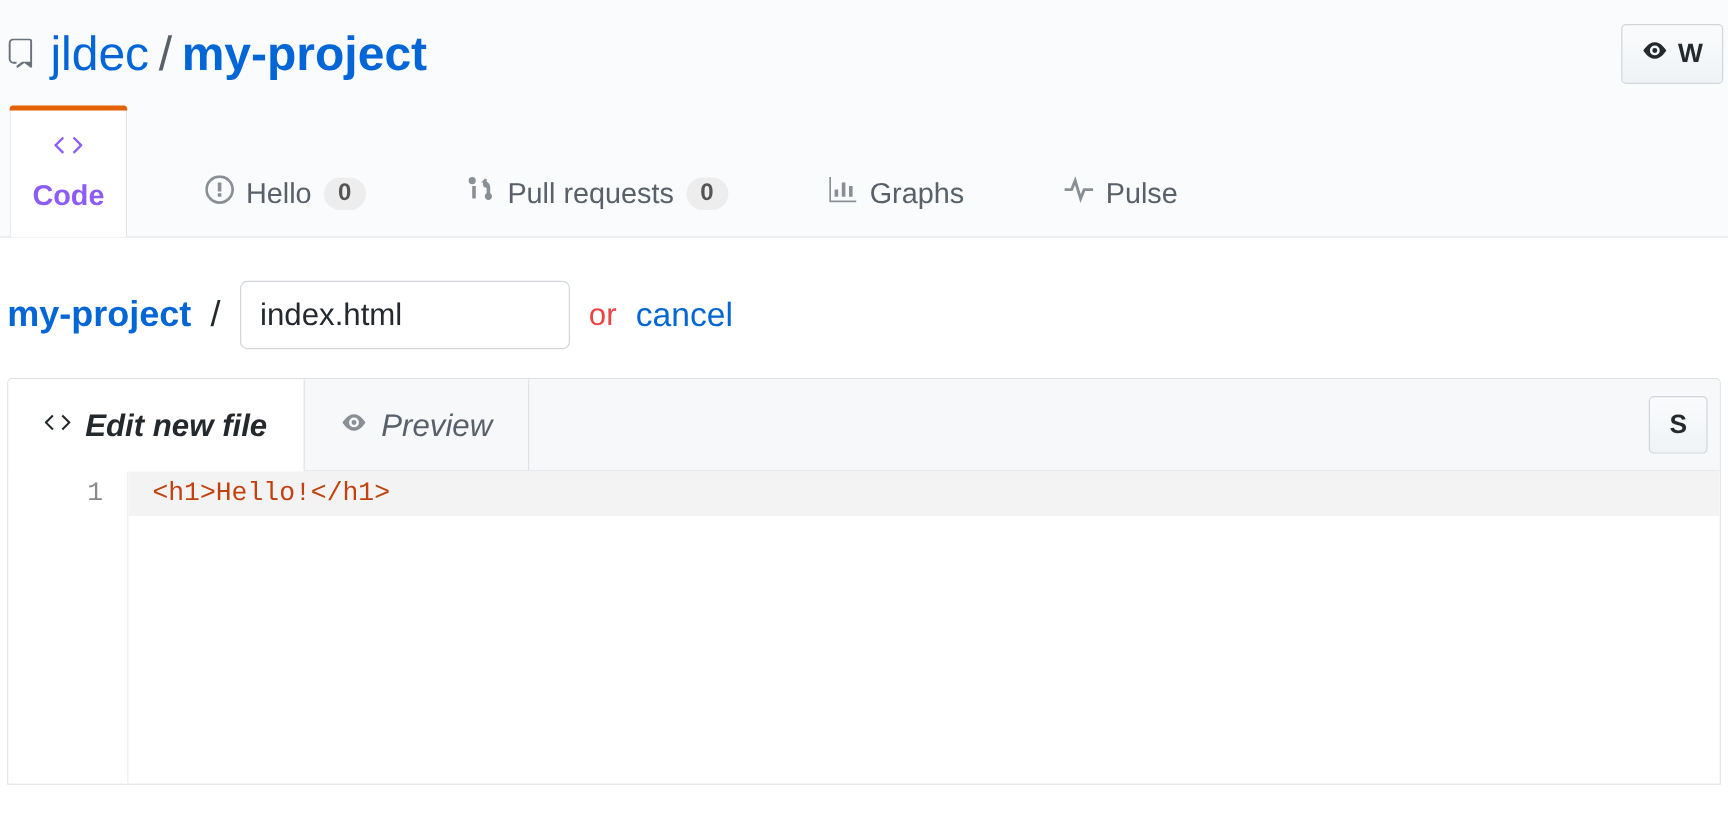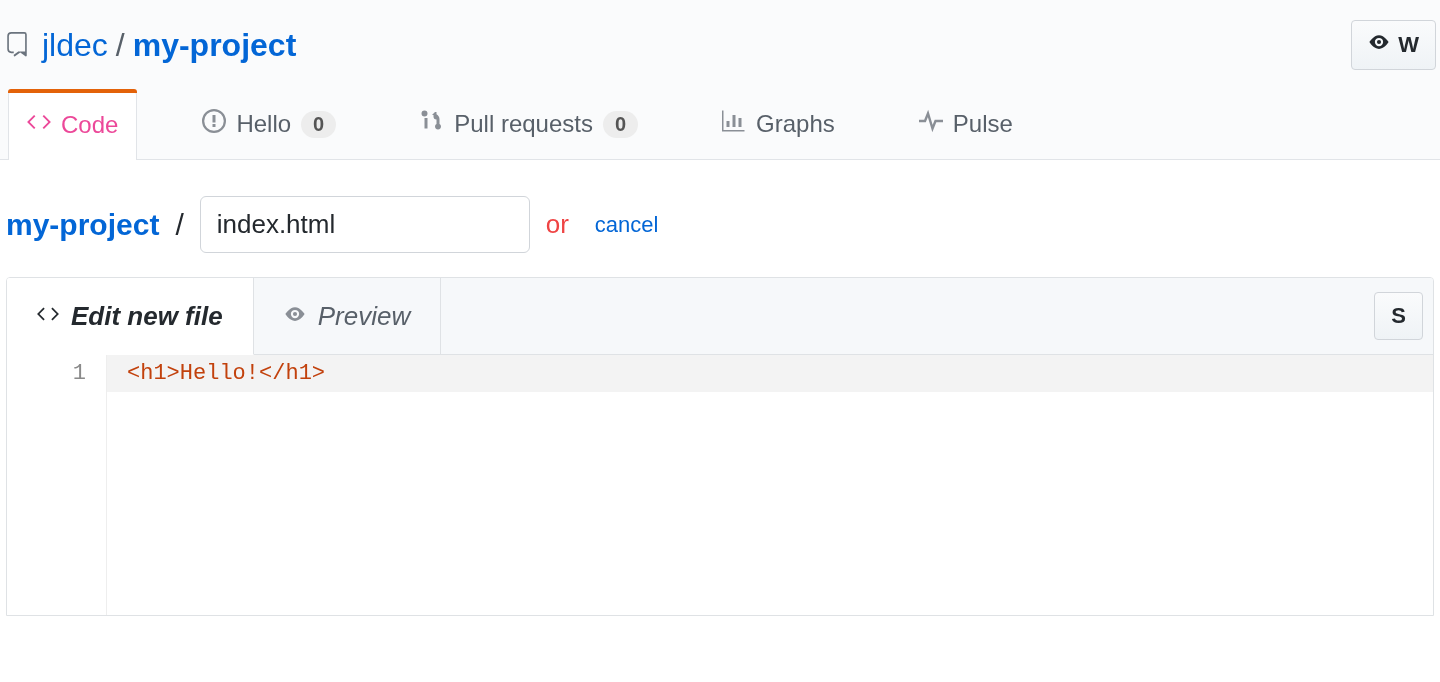--- a/index.html
+++ b/index.html
@@ -16,21 +16,21 @@
   .page-header {
     display: flex;
     align-items: center;
     justify-content: space-between;
     padding: 20px 4px 20px 4px;
     background: #fafbfc;
   }
   .breadcrumb {
     display: flex;
     align-items: center;
-    font-size: 32px;
+    font-size: 40px;
     color: #586069;
   }
   .breadcrumb .repo-icon { margin-right: 12px; color: #6a737d; display: flex; align-items: center; }
   .breadcrumb a { color: #0366d6; text-decoration: none; }
   .breadcrumb .owner { font-weight: 400; }
   .breadcrumb .repo  { font-weight: 600; }
   .breadcrumb .sep   { margin: 0 8px; color: #586069; }
 
   .watch-btn {
     display: flex;
@@ -65,27 +65,28 @@
     font-size: 24px;
     color: #586069;
     padding: 18px 18px 20px;
     border: 1px solid transparent;
     border-bottom: none;
     cursor: pointer;
     position: relative;
   }
   .repo-tab svg { width: 24px; height: 24px; }
   .repo-tab.active {
-    color: #ec4899;
-    font-weight: 400;
+    color: #8b5cf6;
+    font-weight: 700;
     background: #fff;
     border-left: 1px solid #e1e4e8;
     border-right: 1px solid #e1e4e8;
     border-radius: 4px 4px 0 0;
     margin-bottom: -1px;
+    flex-direction: column;
   }
   .repo-tab.active::before {
     content: "";
     position: absolute;
     top: -3px; left: -1px; right: -1px;
     height: 4px;
     background: #e36209;
     border-radius: 3px 3px 0 0;
   }
   .repo-tab .count {
@@ -107,25 +108,25 @@
   }
   .file-path-row .repo-link { color: #0366d6; font-weight: 600; text-decoration: none; }
   .file-path-row .slash { color: #24292e; }
   .filename-input {
     font-size: 26px;
     padding: 12px 16px;
     border: 1px solid #d1d5da;
     border-radius: 6px;
     color: #24292e;
     outline: none;
-    width: 330px;
+    width: 275px;
     background: #fff;
   }
   .or-text { color: #ef4444; font-size: 26px; }
-  .cancel-link { color: #0366d6; font-size: 22px; text-decoration: none; margin-left: 10px; }
+  .cancel-link { color: #0366d6; font-size: 28px; text-decoration: none; }
 
   
   .editor-box {
     margin: 0 6px;
     border: 1px solid #dfe2e5;
     border-radius: 4px 4px 0 0;
     overflow: hidden;
   }
   .editor-tabs {
     display: flex;

